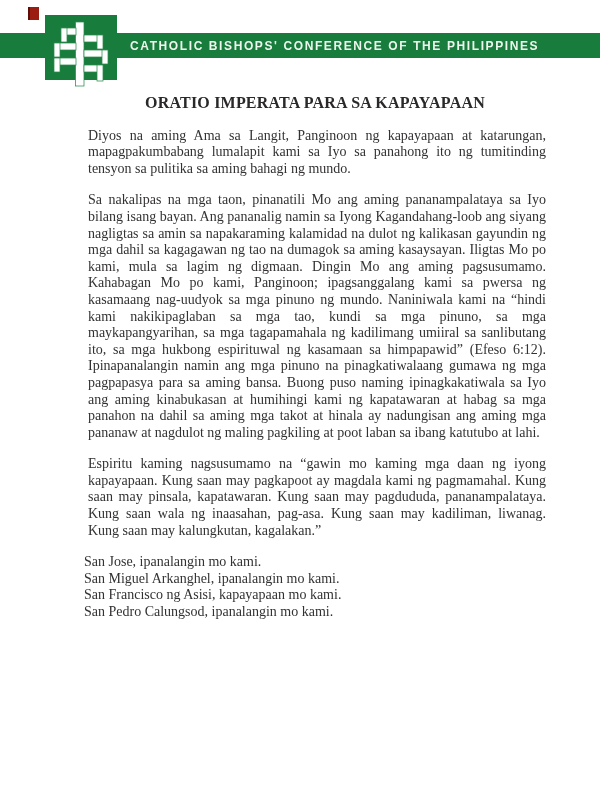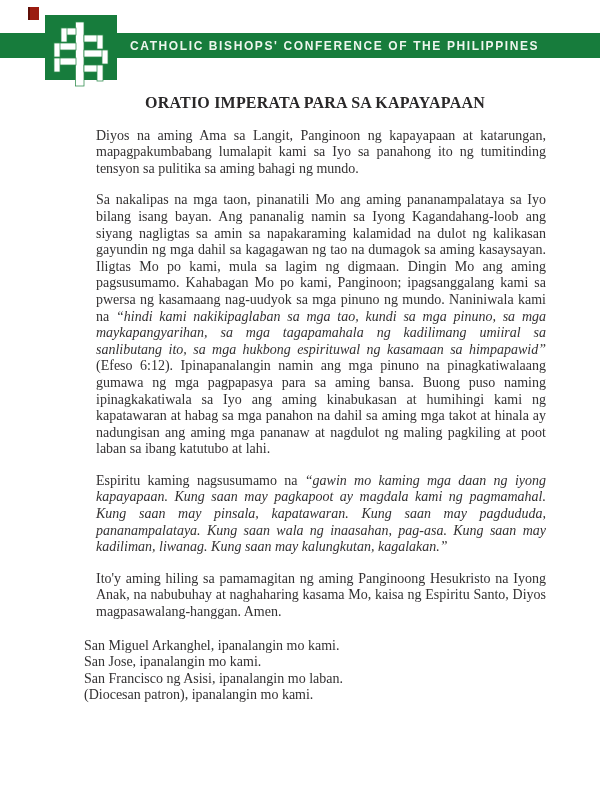--- a/index.html
+++ b/index.html
@@ -25,23 +25,23 @@
   .logo { position:absolute; left:45px; top:15px; width:72px; height:78px; }
   
   .content {
     position:absolute; left:84px; top:95px; width:462px;
     font-size:14px; line-height:16.6px;
   }
   .doc-title {
     margin:0 0 16px 0; text-align:center; font-weight:700;
     font-size:16px; letter-spacing:0.2px; color:#2a2829;
   }
-  .content p { margin:0 0 15px 12px; text-align:justify; }
+  .content p { margin:0 0 15px 4px; text-align:justify; }
   .content p.doxology { margin-bottom:17px; }
-  .q { font-style:italic; }
+  .q { }
   .litany-line { line-height:16.5px; }
 </style>
 </head>
 <body>
 
 <div class="page">
 
   <div class="red-mark"></div>
 
   <div class="banner-bar"></div>
@@ -78,25 +78,22 @@
     </p>
 
     <p>
       <span>Sa nakalipas na mga taon, pinanatili Mo ang aming pananampalataya sa Iyo bilang isang bayan.  Ang pananalig namin sa Iyong Kagandahang-loob ang siyang nagligtas sa amin sa napakaraming kalamidad na dulot ng kalikasan gayundin ng mga dahil sa kagagawan ng tao na dumagok sa aming kasaysayan.  Iligtas Mo po kami, mula sa lagim ng digmaan. Dingin Mo ang aming pagsusumamo. Kahabagan Mo po kami, Panginoon; ipagsanggalang kami sa pwersa ng kasamaang nag-uudyok sa mga pinuno ng mundo.  Naniniwala kami na </span><span class="q">“hindi kami nakikipaglaban sa mga tao, kundi sa mga pinuno, sa mga maykapangyarihan, sa mga tagapamahala ng kadilimang umiiral sa sanlibutang ito, sa mga hukbong espirituwal ng kasamaan sa himpapawid”</span><span> (Efeso 6:12). Ipinapanalangin namin ang mga pinuno na pinagkatiwalaang gumawa ng mga pagpapasya para sa aming bansa.  Buong puso naming ipinagkakatiwala sa Iyo ang aming kinabukasan at humihingi kami ng kapatawaran at habag sa mga panahon na dahil sa aming mga takot at hinala ay nadungisan ang aming mga pananaw at nagdulot ng maling pagkiling at poot laban sa ibang katutubo at lahi.</span>
     </p>
 
     <p>
       <span>Espiritu kaming nagsusumamo na </span><span class="q">“gawin mo kaming mga daan ng iyong kapayapaan. Kung saan may pagkapoot ay magdala kami ng pagmamahal. Kung saan may pinsala, kapatawaran. Kung saan may pagdududa, pananampalataya. Kung saan wala ng inaasahan, pag-asa. Kung saan may kadiliman, liwanag. Kung saan may kalungkutan,  kagalakan.”</span>
     </p>
 
-    <p class="doxology">
-      <span>Ito'y aming hiling sa pamamagitan ng aming Panginoong Hesukristo na Iyong Anak, na nabubuhay at naghaharing kasama Mo, kaisa ng Espiritu Santo, Diyos magpasawalang-hanggan.  Amen.</span>
-    </p>
 
     <div>
+      <div class="litany-line">San Jose, ipanalangin mo kami.</div>
       <div class="litany-line">San Miguel Arkanghel, ipanalangin mo kami.</div>
-      <div class="litany-line">San Jose, ipanalangin mo kami.</div>
-      <div class="litany-line">San Francisco ng Asisi, ipanalangin mo laban.</div>
-      <div class="litany-line">(Diocesan patron), ipanalangin mo kami.</div>
+      <div class="litany-line">San Francisco ng Asisi, kapayapaan mo kami.</div>
+      <div class="litany-line">San Pedro Calungsod, ipanalangin mo kami.</div>
     </div>
   </main>
 
 </div>
 
 </body></html>

